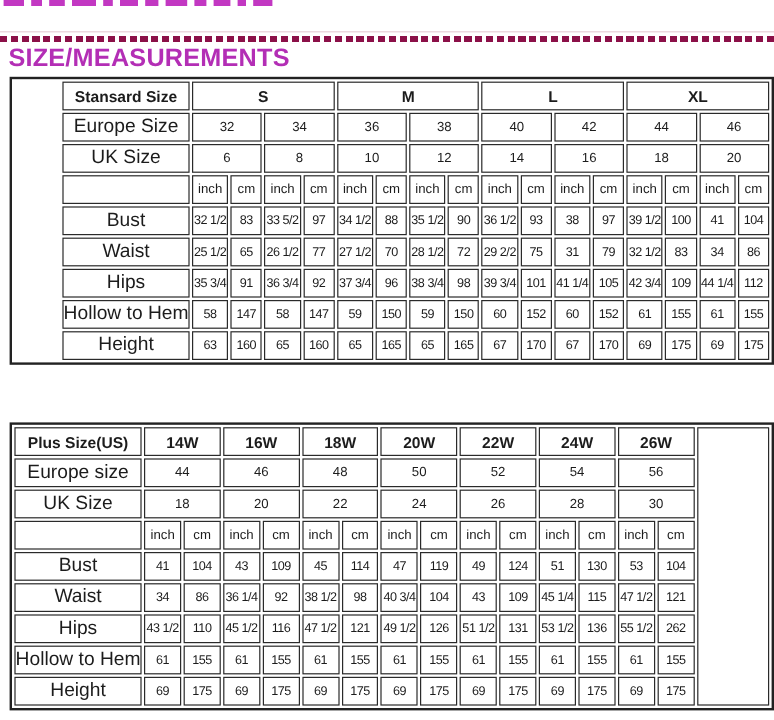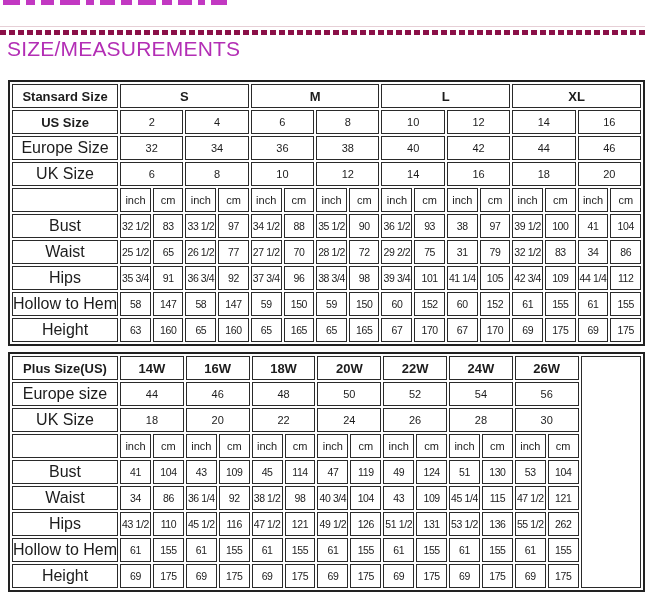--- a/index.html
+++ b/index.html
@@ -12,27 +12,27 @@
   .frag-row { position:absolute; top:0; left:3px; height:6px; display:flex; gap:6px; }
   .frag { height:5px; background:#c238c2; }
   
   .thin-line { position:absolute; top:26px; left:0; width:645px; height:1px; background:#e6cfd6; }
   .dashed-line {
     position:absolute; top:30px; left:0; width:645px; height:5px;
     background:repeating-linear-gradient(90deg,#8b1048 0 6px, transparent 6px 9px);
   }
   .page-title {
     position:absolute; top:37px; left:7px; margin:0;
-    font-size:21px; font-weight:normal; color:#b32eb5; letter-spacing:0.2px;
+    font-size:21px; font-weight:bold; color:#b32eb5; letter-spacing:0.2px;
   }
   table {
     position:absolute; left:8px; background:#fff; table-layout:fixed;
     border-collapse:separate; border-spacing:2px; border:2px solid #222222;
   }
-  #standard-table { top:80px; }
+  #standard-table { top:64px;padding-left:40px; }
   #plus-table { top:352px; }
   td {
     border:1.5px solid #2a2a2a; height:24px; padding:0;
     text-align:center; vertical-align:middle;
     font-size:11px; white-space:nowrap; overflow:hidden;
   }
   td.lbl { font-size:16px; }
   td.bold { font-weight:bold; font-size:13px; }
   td.group { font-weight:bold; font-size:13px; }
   td.num { font-size:10.5px; letter-spacing:-0.4px; }
@@ -83,31 +83,20 @@
     </colgroup>
     <tbody>
       <tr>
         <td class="lbl bold">Stansard Size</td>
         <td colspan="4" class="group">S</td>
         <td colspan="4" class="group">M</td>
         <td colspan="4" class="group">L</td>
         <td colspan="4" class="group">XL</td>
       </tr>
       <tr>
-        <td class="lbl bold">US Size</td>
-        <td colspan="2">2</td>
-        <td colspan="2">4</td>
-        <td colspan="2">6</td>
-        <td colspan="2">8</td>
-        <td colspan="2">10</td>
-        <td colspan="2">12</td>
-        <td colspan="2">14</td>
-        <td colspan="2">16</td>
-      </tr>
-      <tr>
         <td class="lbl">Europe Size</td>
         <td colspan="2">32</td>
         <td colspan="2">34</td>
         <td colspan="2">36</td>
         <td colspan="2">38</td>
         <td colspan="2">40</td>
         <td colspan="2">42</td>
         <td colspan="2">44</td>
         <td colspan="2">46</td>
       </tr>
@@ -138,21 +127,21 @@
         <td>cm</td>
         <td>inch</td>
         <td>cm</td>
         <td>inch</td>
         <td>cm</td>
       </tr>
       <tr>
         <td class="lbl">Bust</td>
         <td class="num">32 1/2</td>
         <td class="num">83</td>
-        <td class="num">33 1/2</td>
+        <td class="num">33 5/2</td>
         <td class="num">97</td>
         <td class="num">34 1/2</td>
         <td class="num">88</td>
         <td class="num">35 1/2</td>
         <td class="num">90</td>
         <td class="num">36 1/2</td>
         <td class="num">93</td>
         <td class="num">38</td>
         <td class="num">97</td>
         <td class="num">39 1/2</td>

